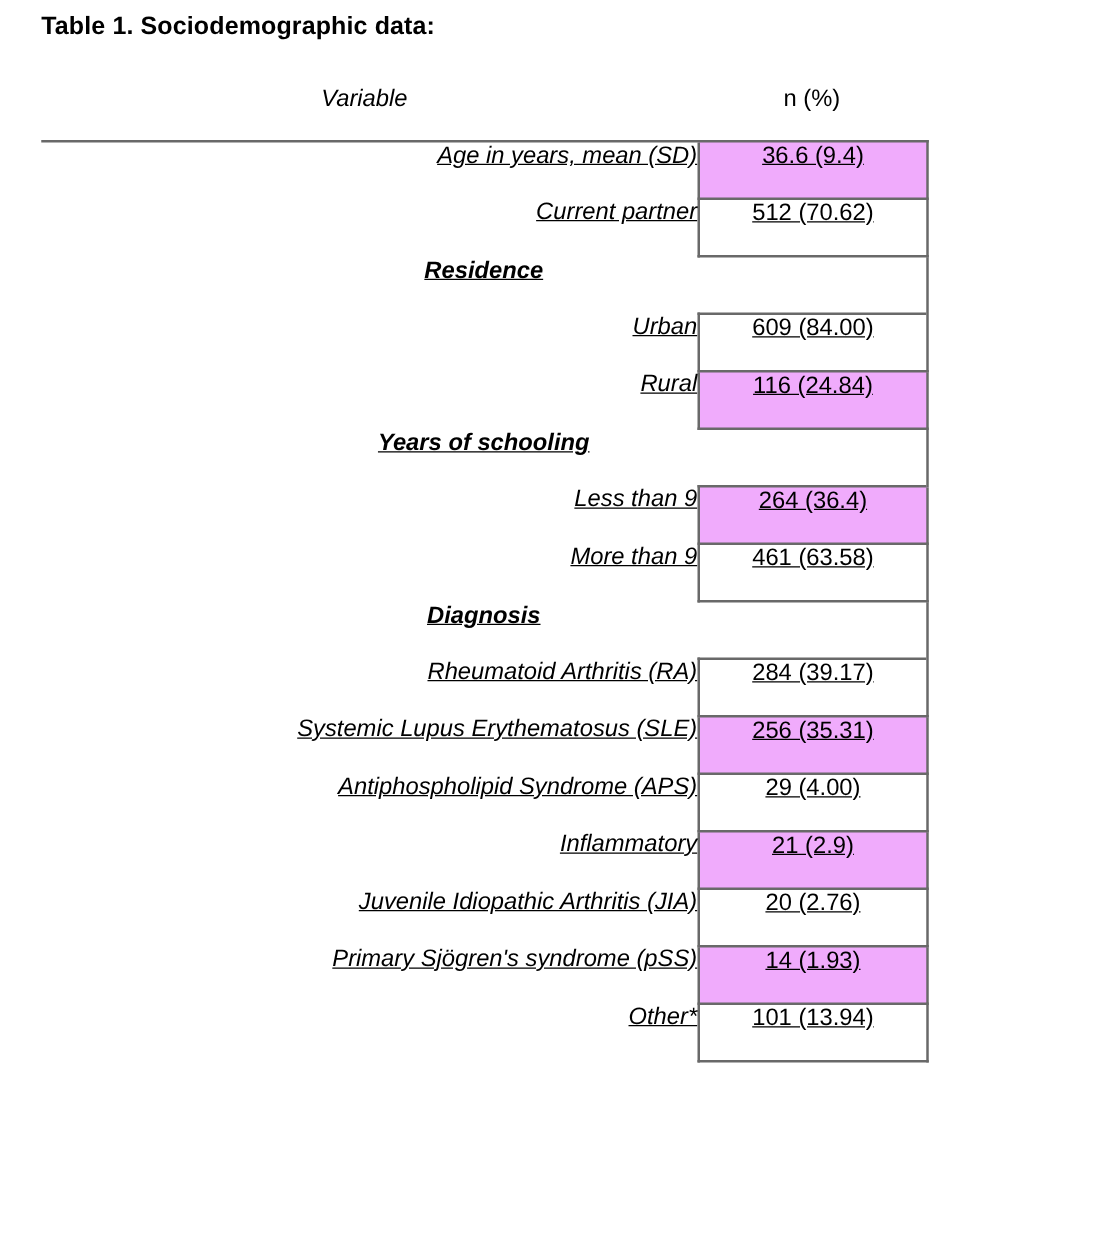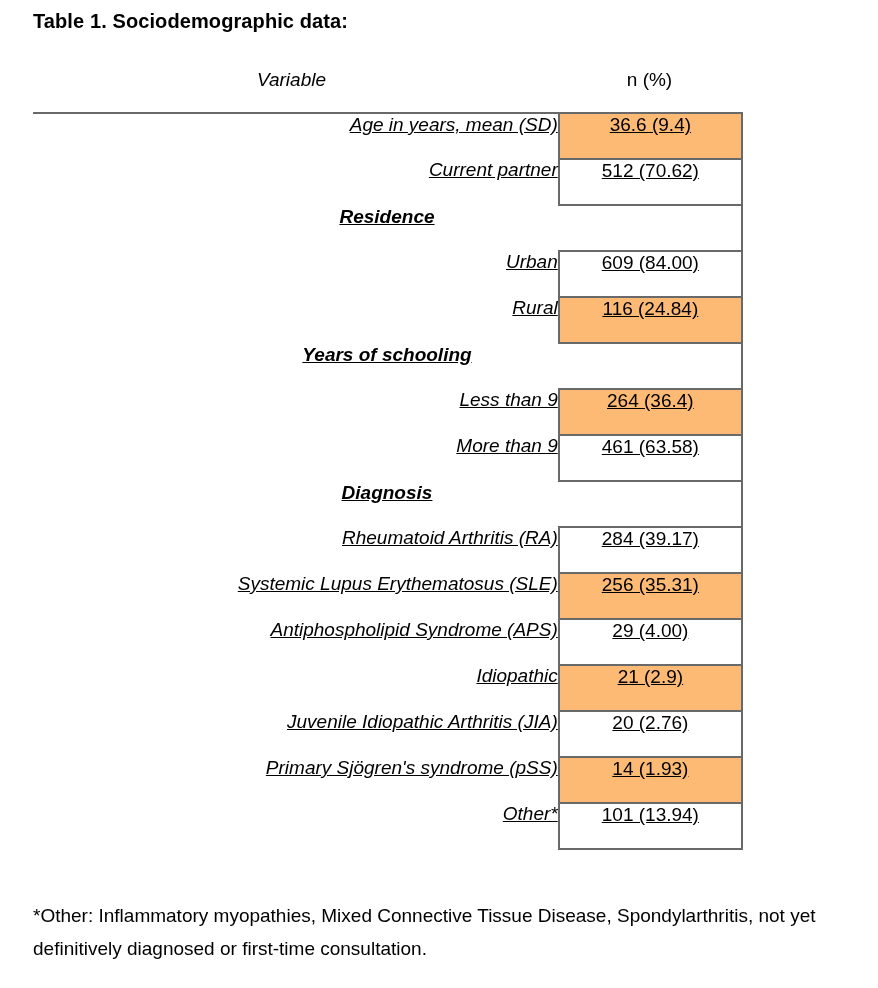--- a/index.html
+++ b/index.html
@@ -66,21 +66,21 @@
     padding-top: 6px;
     font-style: italic;
   }
   td.value-cell {
     width: 183px;
     text-align: center;
     padding-top: 6px;
     border: 2px solid #696969;
   }
   td.value-cell.shaded {
-    background: #fdba74;
+    background: #f0abfc;
   }
   td.section-cell {
     text-align: center;
     padding-top: 6px;
     font-style: italic;
     font-weight: 700;
     border-right: 2px solid #696969;
     margin-top: 39px;
   }
   tr.first td {
@@ -148,36 +148,32 @@
         </tr>
         <tr>
           <td class="label-cell">Systemic Lupus Erythematosus (SLE)</td>
           <td class="value-cell shaded">256 (35.31)</td>
         </tr>
         <tr>
           <td class="label-cell">Antiphospholipid Syndrome (APS)</td>
           <td class="value-cell">29 (4.00)</td>
         </tr>
         <tr>
-          <td class="label-cell">Idiopathic</td>
+          <td class="label-cell">Inflammatory</td>
           <td class="value-cell shaded">21 (2.9)</td>
         </tr>
         <tr>
           <td class="label-cell">Juvenile Idiopathic Arthritis (JIA)</td>
           <td class="value-cell">20 (2.76)</td>
         </tr>
         <tr>
           <td class="label-cell">Primary Sjögren's syndrome (pSS)</td>
           <td class="value-cell shaded">14 (1.93)</td>
         </tr>
         <tr>
           <td class="label-cell">Other*</td>
           <td class="value-cell">101 (13.94)</td>
         </tr>
       </tbody>
   </table>
 
-  <div class="footnote">
-    <div>*Other: Inflammatory myopathies, Mixed Connective Tissue Disease, Spondylarthritis, not yet</div>
-    <div>definitively diagnosed or first-time consultation.</div>
-  </div>
 
 </div>
 
 </body></html>

